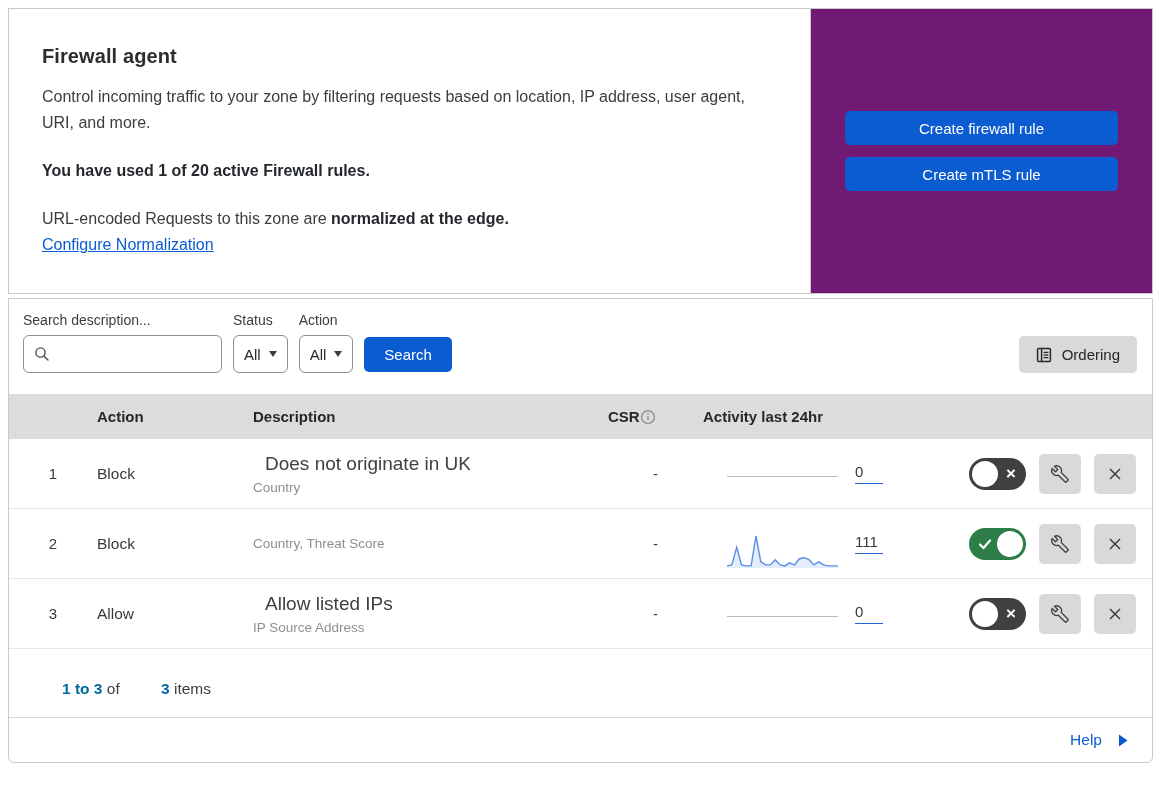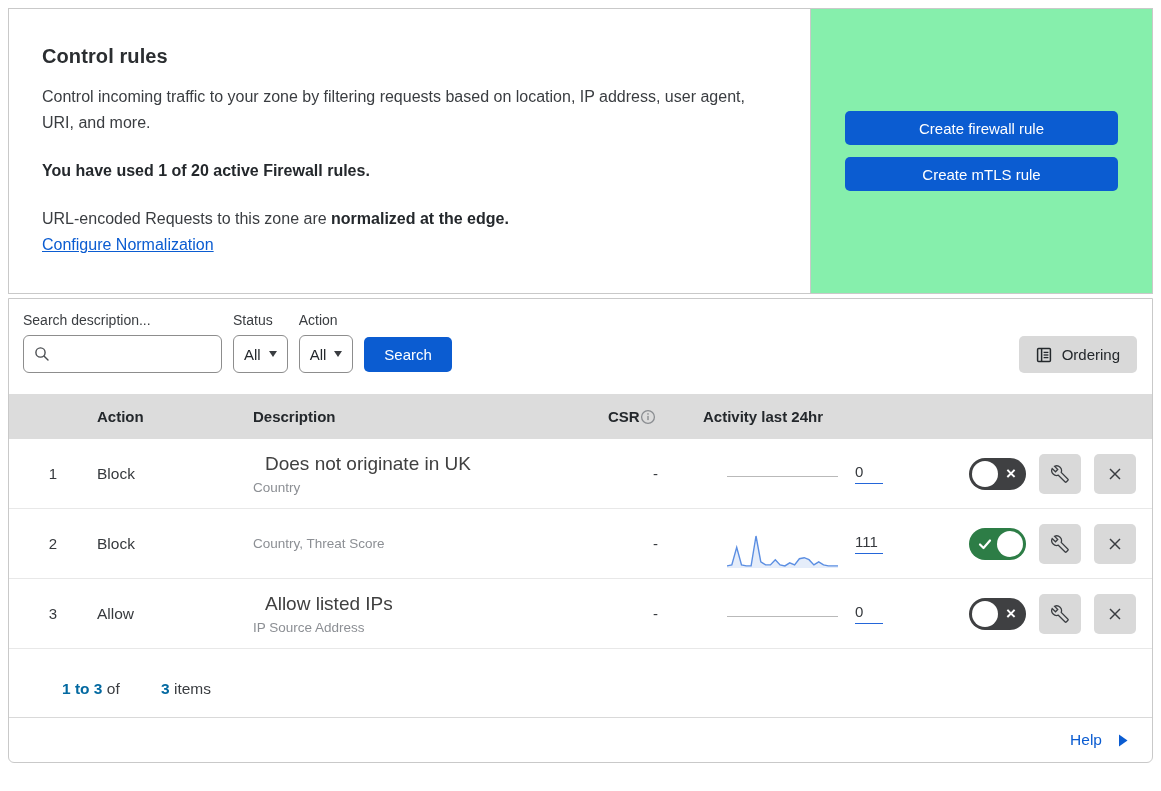--- a/index.html
+++ b/index.html
@@ -9,21 +9,21 @@
 
   
   .top-card { display:flex; border:1px solid #c9c9c9; height:286px; background:#fff; }
   .top-left { flex:1; padding:30px 40px 0 33px; }
   .top-left h1 { font-size:20px; font-weight:700; color:#2b2e31; margin:6px 0 16px; letter-spacing:.1px; }
   .desc { font-size:16px; line-height:26px; color:#3a3d41; max-width:740px; margin-bottom:26px; }
   .usage { font-size:16px; font-weight:700; color:#24282c; margin-bottom:30px; }
   .norm { font-size:16px; color:#3a3d41; margin-bottom:8px; }
   .norm strong { color:#24282c; }
   .cfg-link { font-size:16px; color:var(--accent,#0b5cd1); text-decoration:underline; cursor:pointer; }
-  .top-right { width:342px; background:#86efac; border-left:1px solid #c9c9c9;
+  .top-right { width:342px; background:#701a75; border-left:1px solid #c9c9c9;
     display:flex; flex-direction:column; justify-content:center; gap:12px; padding:0 34px; }
   .btn-primary { height:34px; width:100%; border:none; border-radius:5px;
     background:var(--accent,#0b5cd1); color:#fff; font-size:15px; cursor:pointer;
     font-family:"Liberation Sans", sans-serif; }
 
   
   .table-card { margin-top:4px; border:1px solid #c9c9c9; border-radius:0 0 6px 6px; background:#fff; }
 
   .filter-bar { display:flex; align-items:flex-end; gap:11px; padding:13px 15px 21px 14px; }
   .field label { display:block; font-size:14px; color:#3a3d41; margin-bottom:7px; }
@@ -78,21 +78,21 @@
   .help-link { display:flex; align-items:center; gap:16px; color:var(--accent,#0b5cd1);
     font-size:15.5px; text-decoration:none; cursor:pointer;margin-left:48px; }
 </style>
 </head>
 <body>
 
 <div class="page">
 
   <div class="top-card">
     <div class="top-left">
-      <h1>Control rules</h1>
+      <h1>Firewall agent</h1>
       <p class="desc">Control incoming traffic to your zone by filtering requests based on location, IP address, user agent, URI, and more.</p>
       <p class="usage">You have used 1 of 20 active Firewall rules.</p>
       <p class="norm"><span>URL-encoded Requests to this zone are </span><strong>normalized at the edge.</strong></p>
       <a class="cfg-link">Configure Normalization</a>
     </div>
     <div class="top-right">
       <button class="btn-primary">Create firewall rule</button>
       <button class="btn-primary">Create mTLS rule</button>
     </div>
   </div>

